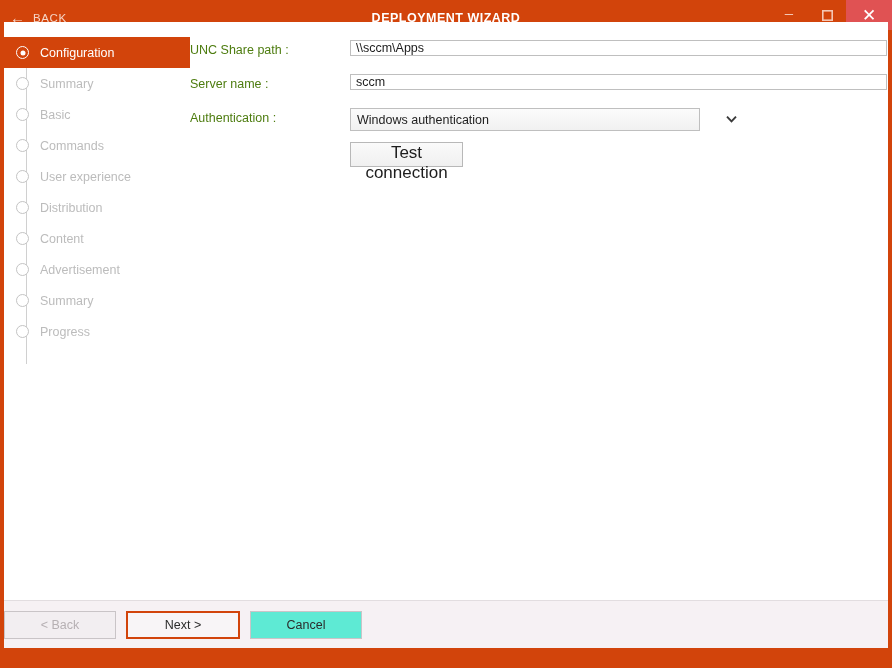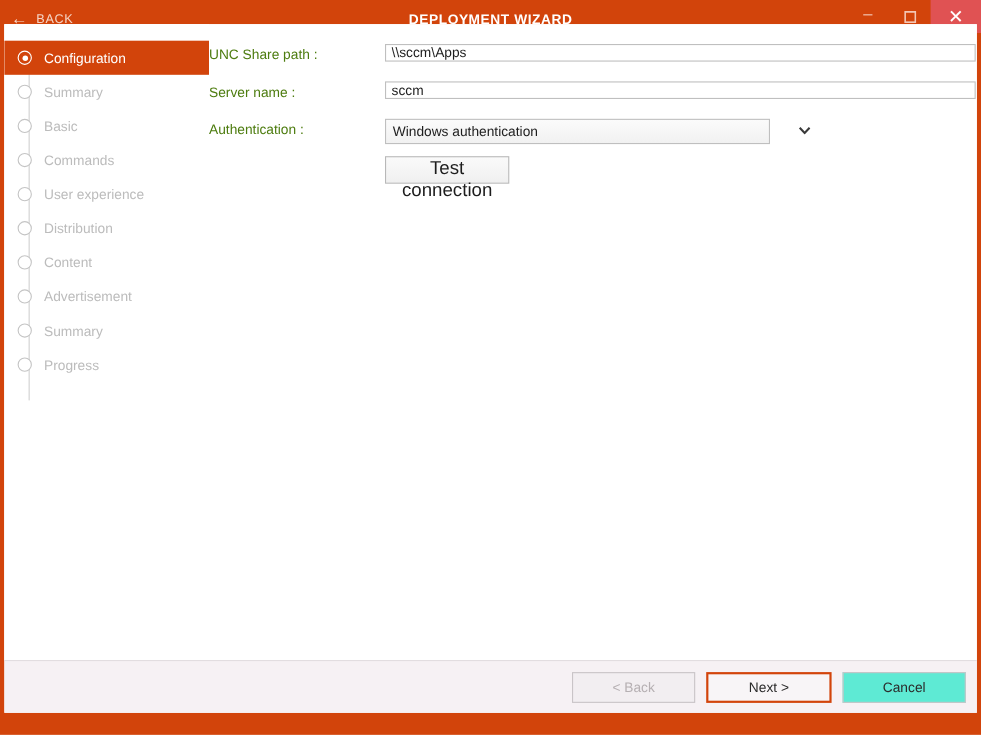--- a/index.html
+++ b/index.html
@@ -247,21 +247,20 @@
 
   
   .footer {
     position: relative;
     height: 48px;
     flex: 0 0 48px;
     background: #f6f1f4;
     border-top: 1px solid #e2dde0;
     display: flex;
     align-items: center;
-    justify-content: flex-end;
     padding-right: 10px;
     gap: 10px;
   }
 
   .nav-btn {
     width: 112px;
     height: 28px;
     border: 1px solid #c9c4c7;
     background: #5eead4;
     font-family: "Liberation Sans", sans-serif;

